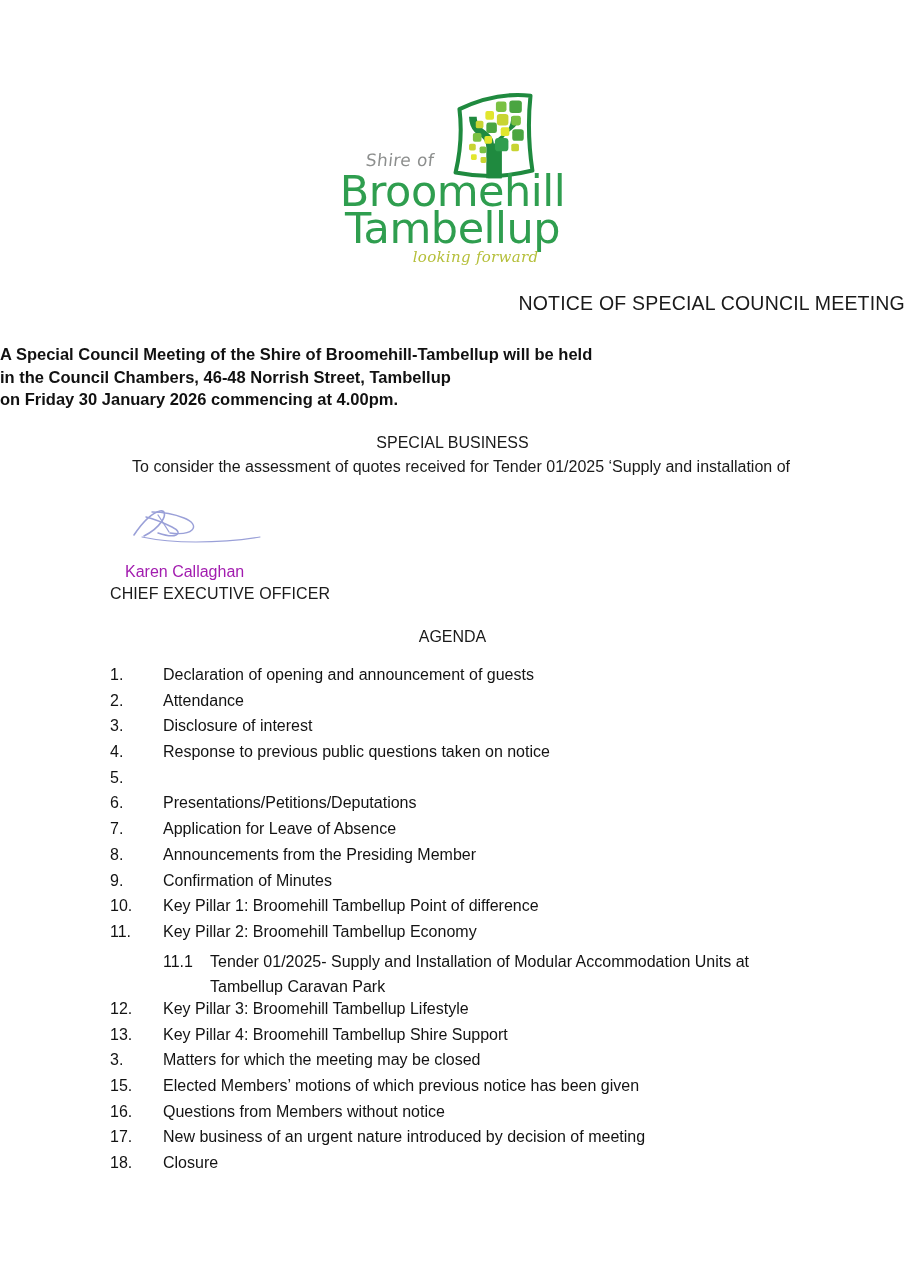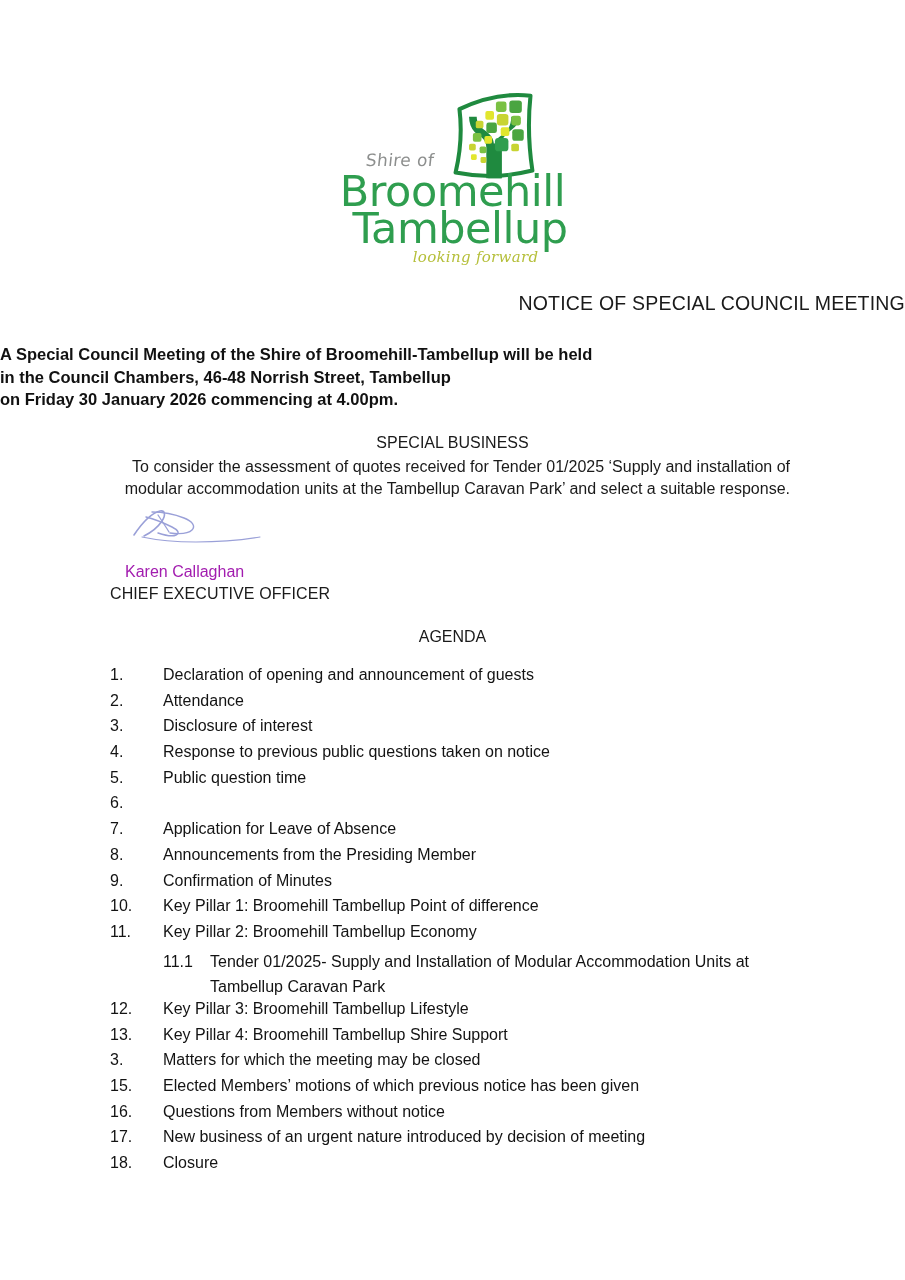--- a/index.html
+++ b/index.html
@@ -65,21 +65,20 @@
     letter-spacing: -0.5px;
     line-height: 1;
   }
   .logo-word1 {
     top: 82px;
     font-size: 43px;
   }
   .logo-word2 {
     top: 119px;
     font-size: 43px;
-    text-align: right;
   }
   .logo-tagline {
     position: absolute;
     left: 0;
     top: 160px;
     width: 230px;
     text-align: center;
     padding-left: 46px;
     box-sizing: border-box;
     color: #b5bf3a;
@@ -251,21 +250,20 @@
 
   <div class="intro">
     <div>A Special Council Meeting of the Shire of Broomehill-Tambellup will be held</div>
     <div>in the Council Chambers, 46-48 Norrish Street, Tambellup</div>
     <div>on Friday 30 January 2026 commencing at 4.00pm.</div>
   </div>
 
   <div class="special-heading">SPECIAL BUSINESS</div>
   <div class="special-body">
     <div>To consider the assessment of quotes received for Tender 01/2025 ‘Supply and installation of</div>
-    <div>modular accommodation units at the Tambellup Caravan Park’ and select a suitable response.</div>
   </div>
 
   <svg class="signature" viewBox="0 0 160 45">
     <g fill="none" stroke="#9aa0d8" stroke-linecap="round" stroke-linejoin="round">
       <path d="M12 32 C20 20 30 10 38 8 C43 7 44 12 40 18 C36 24 28 30 22 33" stroke-width="1.6"></path>
       <path d="M24 14 C32 16 42 20 50 24 C56 27 58 30 54 32 C50 34 42 32 36 30" stroke-width="1.5"></path>
       <path d="M30 9 C40 9 52 11 62 15 C70 18 74 23 70 27 C66 31 56 31 48 30" stroke-width="1.4"></path>
       <path d="M20 34 C34 37 52 39 74 39 C96 39 120 37 138 34" stroke-width="1.2"></path>
       <path d="M36 12 C40 18 44 24 47 29" stroke-width="1.3"></path>
     </g>
@@ -289,24 +287,24 @@
     <div class="agenda-row">
       <span class="agenda-num">3.</span>
       <span class="agenda-text">Disclosure of interest</span>
     </div>
     <div class="agenda-row">
       <span class="agenda-num">4.</span>
       <span class="agenda-text">Response to previous public questions taken on notice</span>
     </div>
     <div class="agenda-row">
       <span class="agenda-num">5.</span>
-      <span class="agenda-text">Public question time</span>
     </div>
     <div class="agenda-row">
       <span class="agenda-num">6.</span>
+      <span class="agenda-text">Presentations/Petitions/Deputations</span>
     </div>
     <div class="agenda-row">
       <span class="agenda-num">7.</span>
       <span class="agenda-text">Application for Leave of Absence</span>
     </div>
     <div class="agenda-row">
       <span class="agenda-num">8.</span>
       <span class="agenda-text">Announcements from the Presiding Member</span>
     </div>
     <div class="agenda-row">

